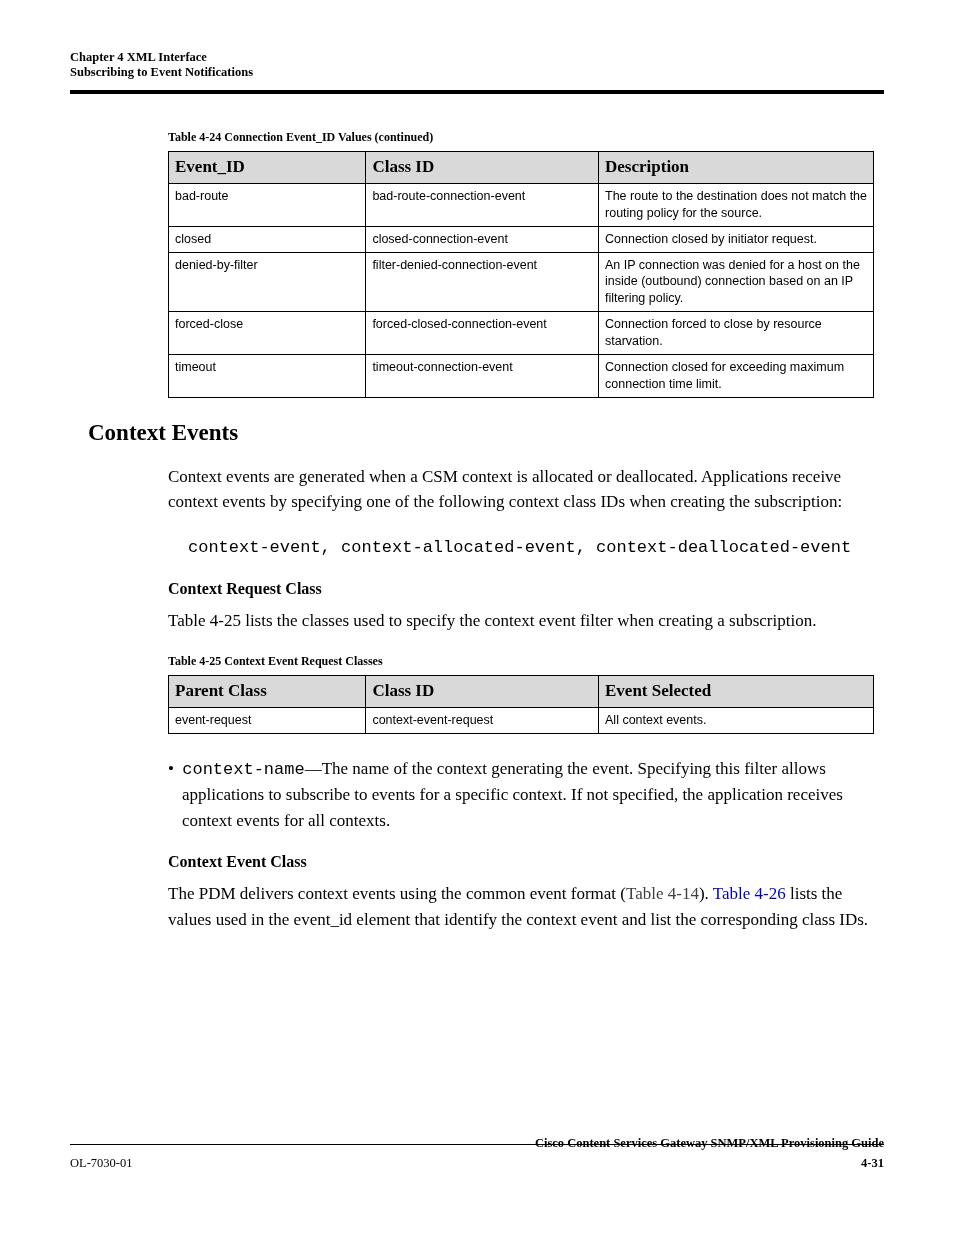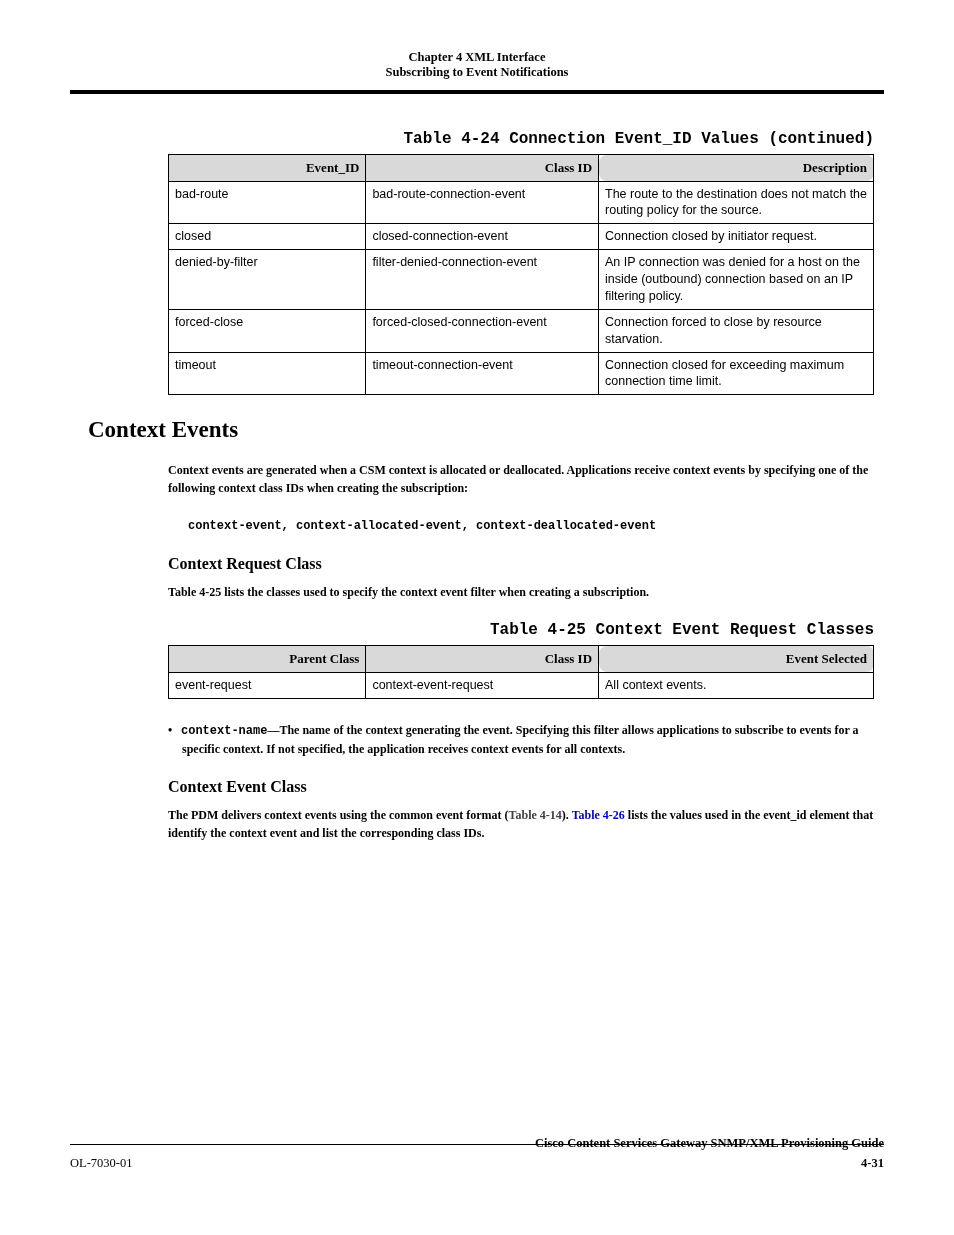--- a/index.html
+++ b/index.html
@@ -35,78 +35,75 @@
     padding: 4px 6px;
     vertical-align: top;
     text-align: left;
     font-size: 12.5px;
     line-height: 1.35;
   }
   th {
     background: #d9d9d9;
     font-weight: bold;
     font-family: "Times New Roman", Times, serif;
-    font-size: 13px;
-    text-align: right;
+    font-size: 17px;
   }
   .tcaption {
-    font-family: Liberation Mono, monospace;
+    font-family: Liberation Serif, serif;
     font-weight: bold;
-    font-size: 16px;
+    font-size: 12px;
     margin-bottom: 6px;
-    text-align: right;
   }
   .section-title {
     font-family: "Times New Roman", Times, serif;
     font-weight: bold;
     font-size: 23px;
     margin-top: 12px;
     margin-bottom: 18px;
     margin-left: -80px;
   }
   .subheading {
     font-family: "Times New Roman", Times, serif;
     font-weight: bold;
     font-size: 16px;
     margin-top: 12px;
     margin-bottom: 10px;
   }
   .para {
     font-family: "Times New Roman", Times, serif;
-    font-size: 12px;
+    font-size: 17px;
     line-height: 1.5;
     margin-bottom: 20px;
-    font-weight: bold;
   }
   .mono { font-family: "Courier New", monospace; }
   .footer-rule {
     position: absolute;
     left: 70px; right: 70px;
     bottom: 90px;
     height: 1px;
     background: #000;
   }
   .footer {
     position: absolute;
     left: 70px; right: 70px;
     bottom: 64px;
     display: flex;
     justify-content: space-between;
     font-family: "Times New Roman", Times, serif;
     font-size: 12.5px;
   }
   .t1-c1 { width: 28%; }
   .t1-c2 { width: 33%; }
-  .t1-c3 { width: 39%; border-radius: 8px; }
+  .t1-c3 { width: 39%; }
 </style>
 </head>
 <body>
 
 <div class="page">
-  <div style="text-align:center;font-family:'Times New Roman',Times,serif;font-weight:bold;font-size:12.5px;">
+  <div style="text-align:left;font-family:'Times New Roman',Times,serif;font-weight:bold;font-size:12.5px;">
     <div>Chapter 4      XML Interface</div>
     <div>Subscribing to Event Notifications</div>
   </div>
   <div class="header-bar"></div>
 
   <div class="content">
     <div class="tcaption">Table 4-24  Connection Event_ID Values (continued)</div>
     <table>
       <thead>
         <tr>

